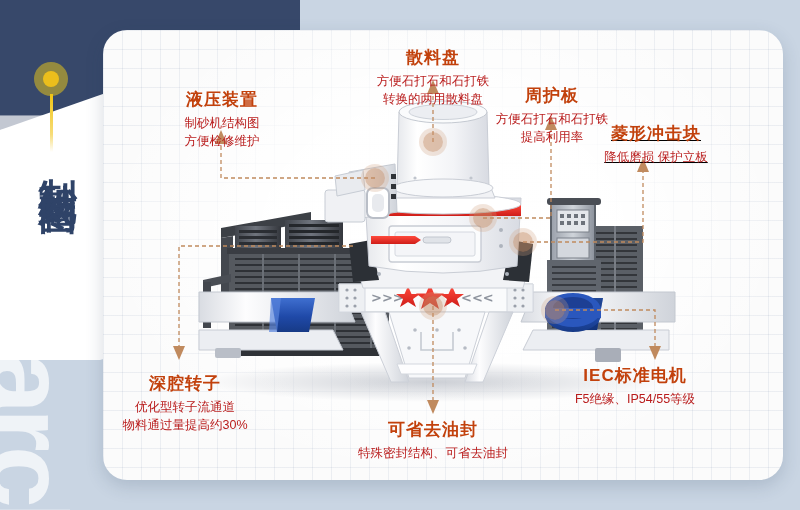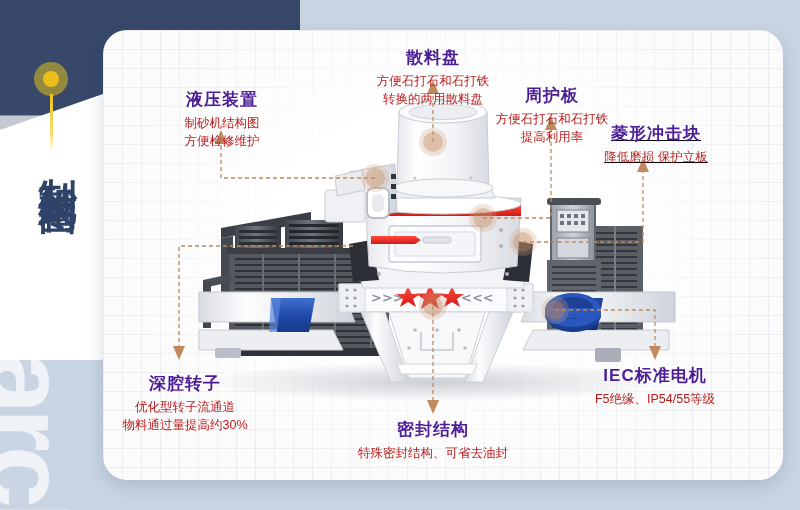--- a/index.html
+++ b/index.html
@@ -70,21 +70,21 @@
   }
   .card::after{
     content:"";position:absolute;inset:0;border-radius:24px;
     background:radial-gradient(ellipse at 50% 45%,rgba(255,255,255,.95) 35%,rgba(255,255,255,0) 72%);
     pointer-events:none;
   }
 
   
   .callout{position:absolute;text-align:center;z-index:6;}
   .callout .c-title{
-    font-size:17px;font-weight:700;color:#4c1d95;
+    font-size:17px;font-weight:700;color:#c2410c;
     letter-spacing:1px;margin-bottom:3px;white-space:nowrap;
   }
   .callout .c-line{
     font-size:12.5px;color:#b91c1c;line-height:1.45;white-space:nowrap;
   }
 
   
   .conn{position:absolute;z-index:5;}
 
   
@@ -448,23 +448,23 @@
       <div class="c-line">降低磨损 保护立板</div>
     </div>
 
     <div class="callout" style="left:-6px;top:342px;width:176px;">
       <div class="c-title">深腔转子</div>
       <div class="c-line">优化型转子流通道</div>
       <div class="c-line">物料通过量提高约30%</div>
     </div>
 
     <div class="callout" style="left:220px;top:388px;width:220px;">
-      <div class="c-title">密封结构</div>
+      <div class="c-title">可省去油封</div>
       <div class="c-line">特殊密封结构、可省去油封</div>
     </div>
 
-    <div class="callout" style="left:452px;top:334px;width:200px;">
+    <div class="callout" style="left:432px;top:334px;width:200px;">
       <div class="c-title">IEC标准电机</div>
       <div class="c-line">F5绝缘、IP54/55等级</div>
     </div>
 
   </div>
 </div>
 
 </body></html>

